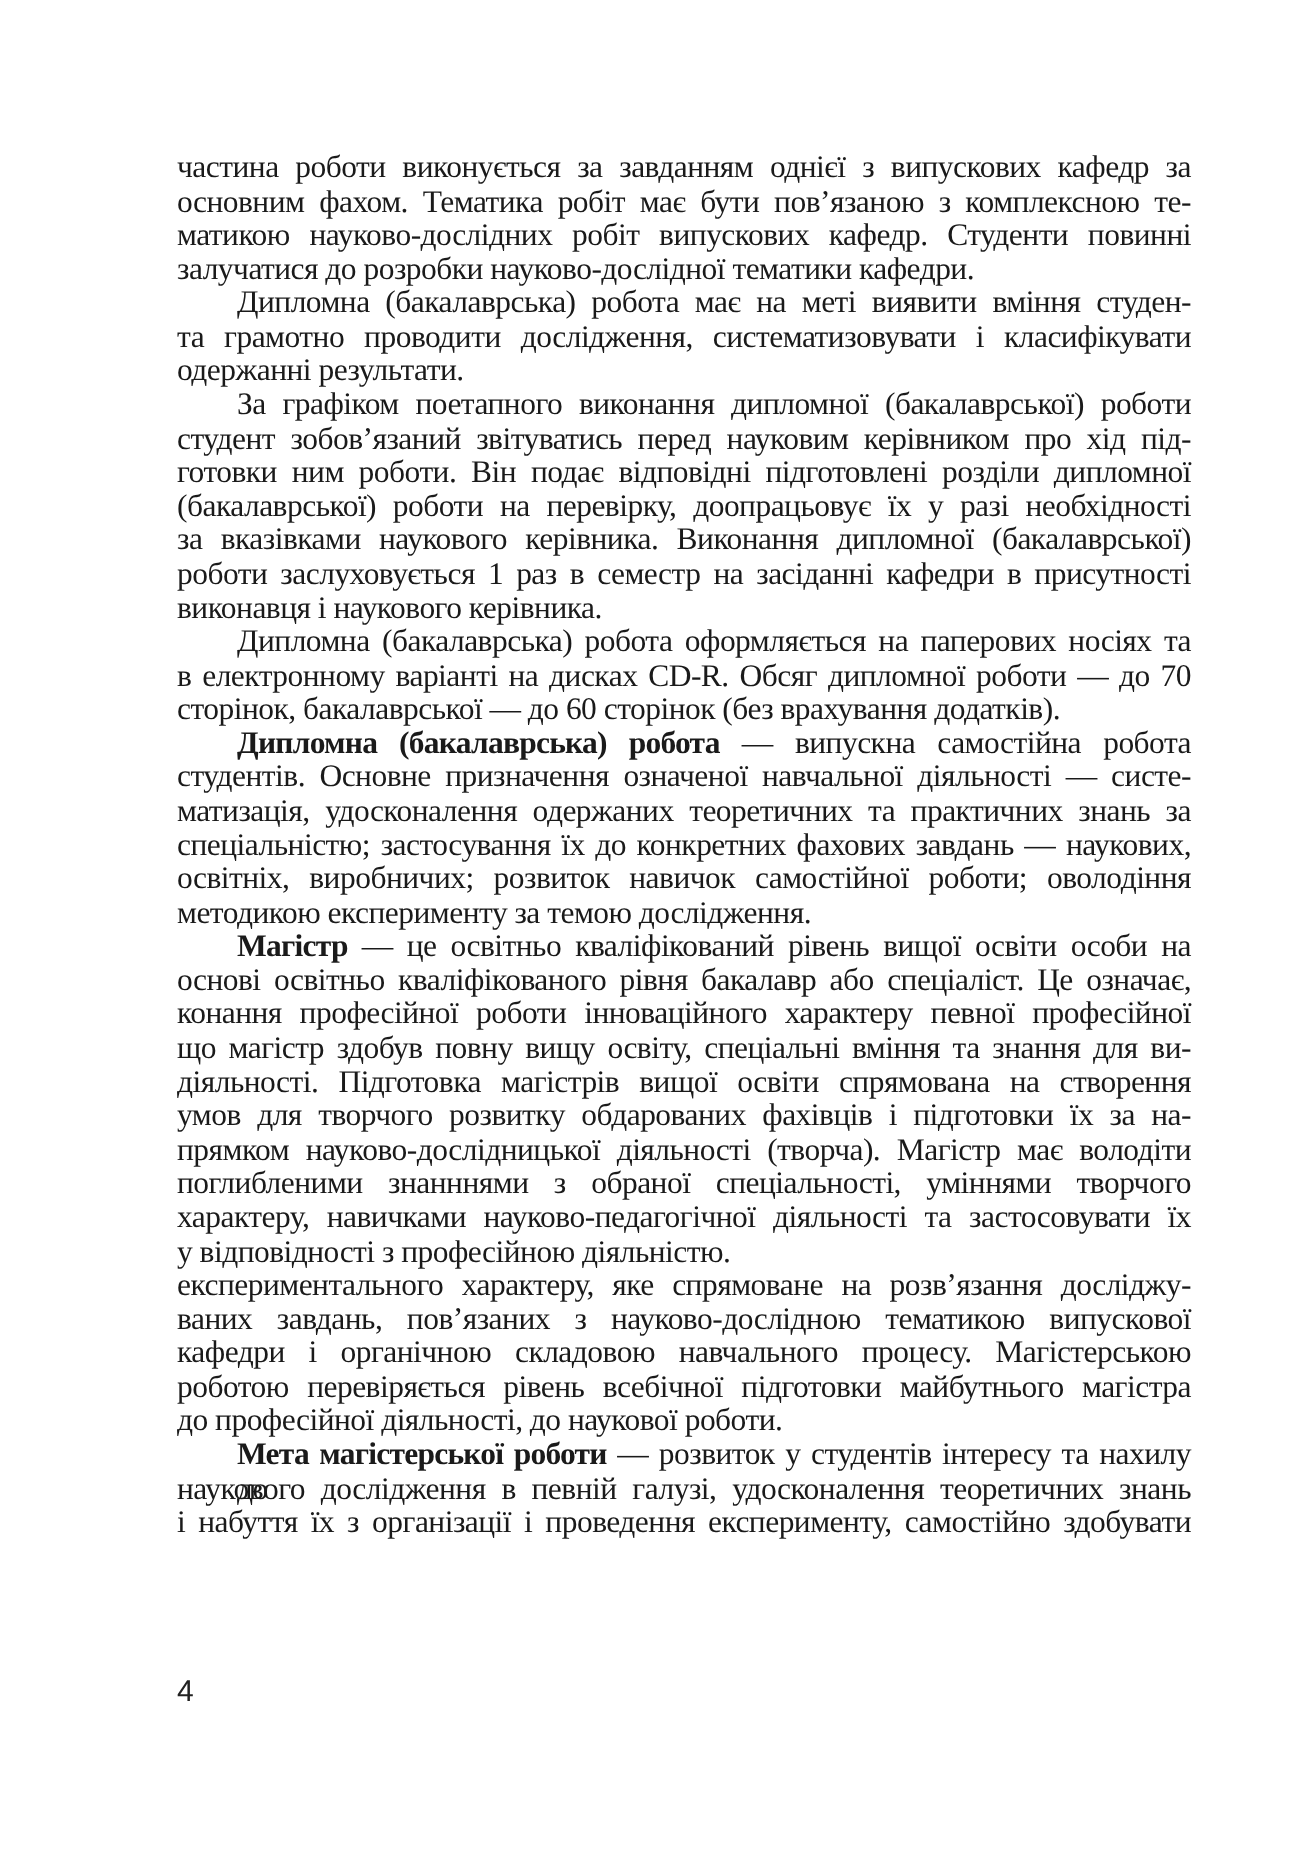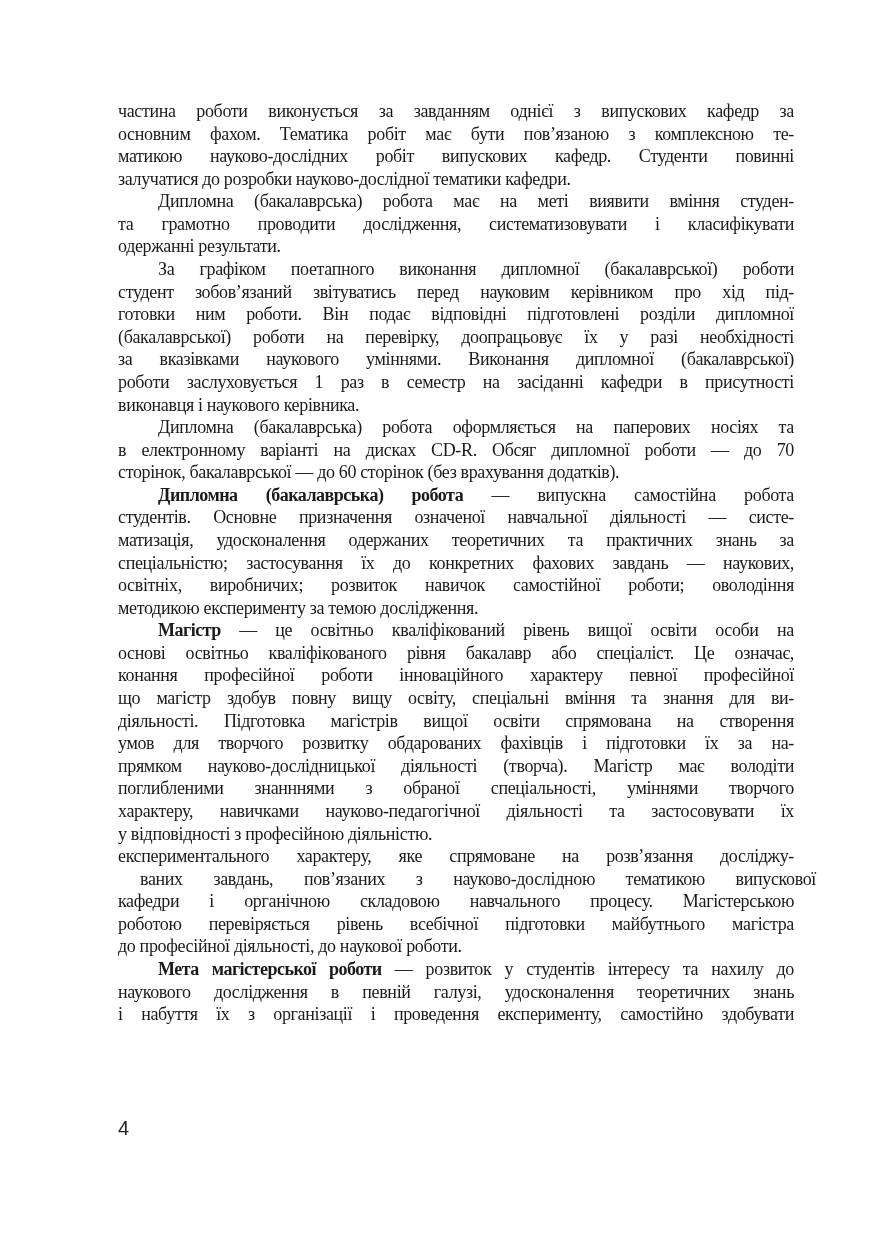--- a/index.html
+++ b/index.html
@@ -18,21 +18,21 @@
     .page {
       position: absolute;
       left: 118px;
       top: 100px;
       width: 676px;
     }
     .line {
       display: block;
       height: 22.58px;
       line-height: 22.58px;
-      font-size: 18px;
+      font-size: 21px;
       letter-spacing: -0.35px;
       word-spacing: 0px;
       white-space: nowrap;
       text-align: justify;
       text-align-last: justify;
       transform-origin: left center;
     }
     .line.last {
       text-align-last: left;
     }
@@ -99,21 +99,21 @@
         <div class="line">
           <span class="line-inner" style="white-space: normal; display: block; width: 676px;"><span>студент зобов’язаний звітуватись перед науковим керівником про хід під-</span></span>
         </div>
         <div class="line">
           <span class="line-inner" style="white-space: normal; display: block; width: 676px;"><span>готовки ним роботи. Він подає відповідні підготовлені розділи дипломної</span></span>
         </div>
         <div class="line">
           <span class="line-inner" style="white-space: normal; display: block; width: 676px;"><span>(бакалаврської) роботи на перевірку, доопрацьовує їх у разі необхідності</span></span>
         </div>
         <div class="line">
-          <span class="line-inner" style="white-space: normal; display: block; width: 676px;"><span>за вказівками наукового уміннями. Виконання дипломної (бакалаврської)</span></span>
+          <span class="line-inner" style="white-space: normal; display: block; width: 676px;"><span>за вказівками наукового керівника. Виконання дипломної (бакалаврської)</span></span>
         </div>
         <div class="line">
           <span class="line-inner" style="white-space: normal; display: block; width: 676px;"><span>роботи заслуховується 1 раз в семестр на засіданні кафедри в присутності</span></span>
         </div>
         <div class="line last">
           <span class="line-inner" style="white-space: normal; display: block; width: 676px;"><span>виконавця і наукового керівника.</span></span>
         </div>
       </div>
       <div>
         <div class="line indent">
@@ -176,21 +176,21 @@
         </div>
         <div class="line last">
           <span class="line-inner" style="white-space: normal; display: block; width: 676px;"><span>у відповідності з професійною діяльністю.</span></span>
         </div>
       </div>
       <div>
         <div class="line">
           <span class="line-inner" style="white-space: normal; display: block; width: 676px;"><span>експериментального характеру, яке спрямоване на розв’язання досліджу-</span></span>
         </div>
         <div class="line">
-          <span class="line-inner" style="white-space: normal; display: block; width: 676px; margin-left: 22px;"><span>ваних завдань, пов’язаних з науково-дослідною тематикою випускової</span></span>
+          <span class="line-inner" style="white-space: normal; display: block; width: 676px;"><span>ваних завдань, пов’язаних з науково-дослідною тематикою випускової</span></span>
         </div>
         <div class="line">
           <span class="line-inner" style="white-space: normal; display: block; width: 676px;"><span>кафедри і органічною складовою навчального процесу. Магістерською</span></span>
         </div>
         <div class="line">
           <span class="line-inner" style="white-space: normal; display: block; width: 676px;"><span>роботою перевіряється рівень всебічної підготовки майбутнього магістра</span></span>
         </div>
         <div class="line last">
           <span class="line-inner" style="white-space: normal; display: block; width: 676px;"><span>до професійної діяльності, до наукової роботи.</span></span>
         </div>

